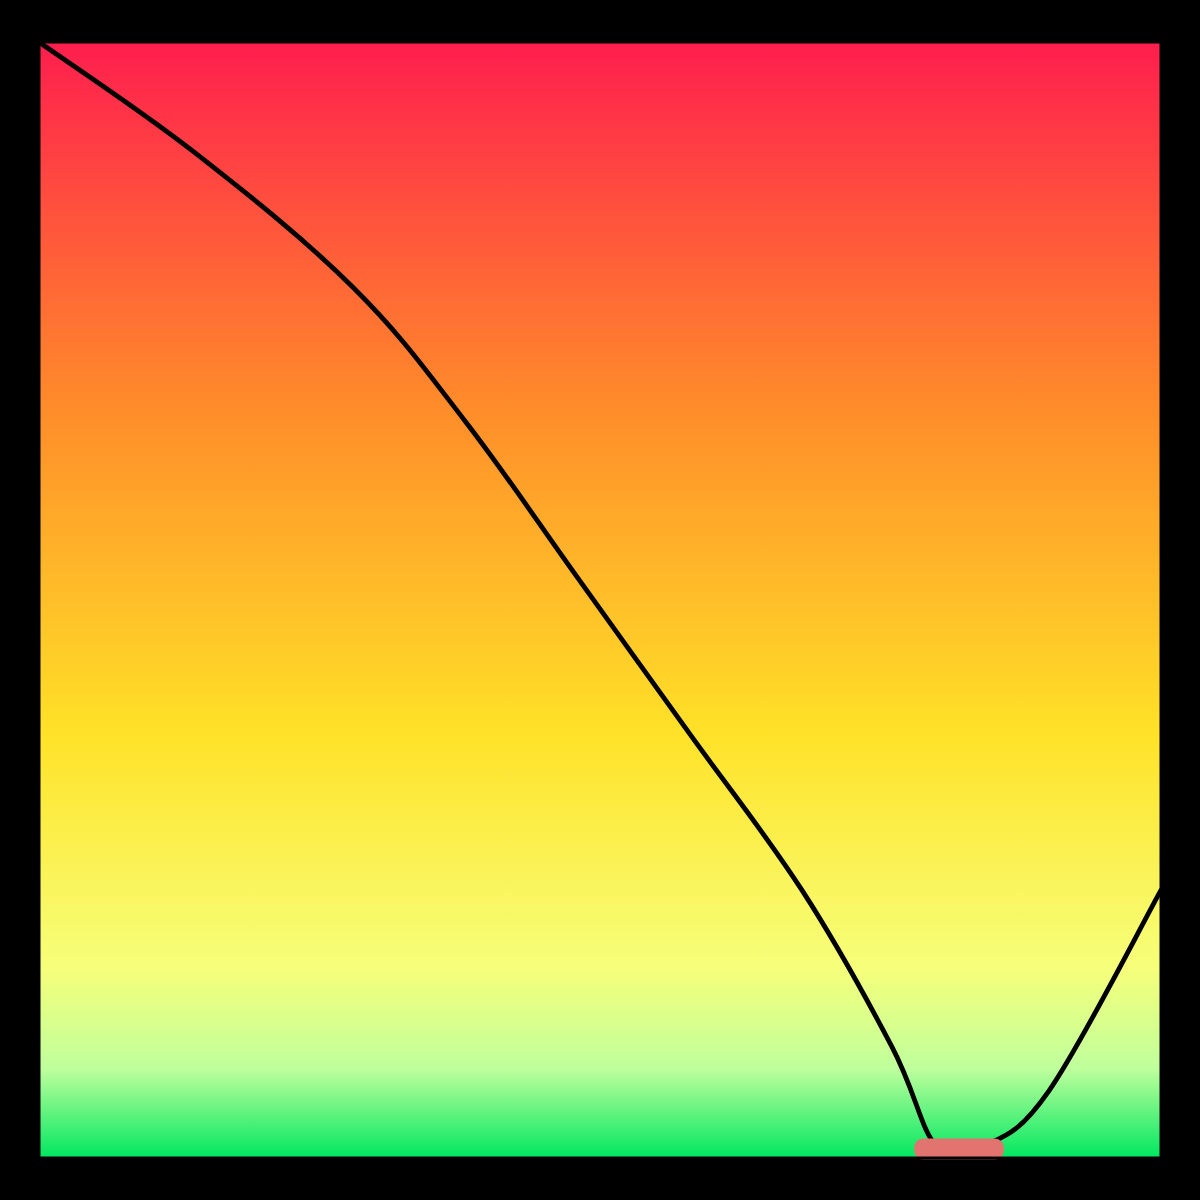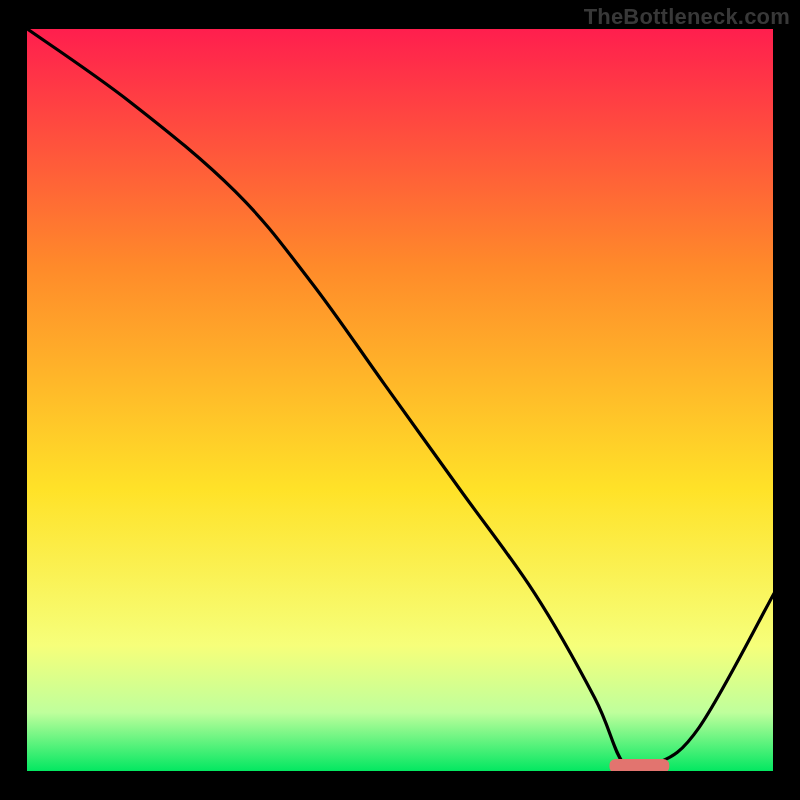--- a/index.html
+++ b/index.html
@@ -27,21 +27,20 @@
     z-index: 30;
   }
   svg {
     display: block;
   }
 </style>
 </head>
 <body>
 
 <div id="wrap">
-  <div id="watermark">TheBottleneck.com</div>
 
   <svg id="chart-svg" width="800" height="800" viewBox="0 0 800 800">
     <defs>
       <linearGradient id="bg-grad" x1="0" y1="0" x2="0" y2="1">
           <stop offset="0%" stop-color="#ff1e4e"></stop>
           <stop offset="32%" stop-color="#ff8a2a"></stop>
           <stop offset="62%" stop-color="#ffe228"></stop>
           <stop offset="83%" stop-color="#f6ff7a"></stop>
           <stop offset="92%" stop-color="#bfff9c"></stop>
           <stop offset="100%" stop-color="#00e760"></stop>

